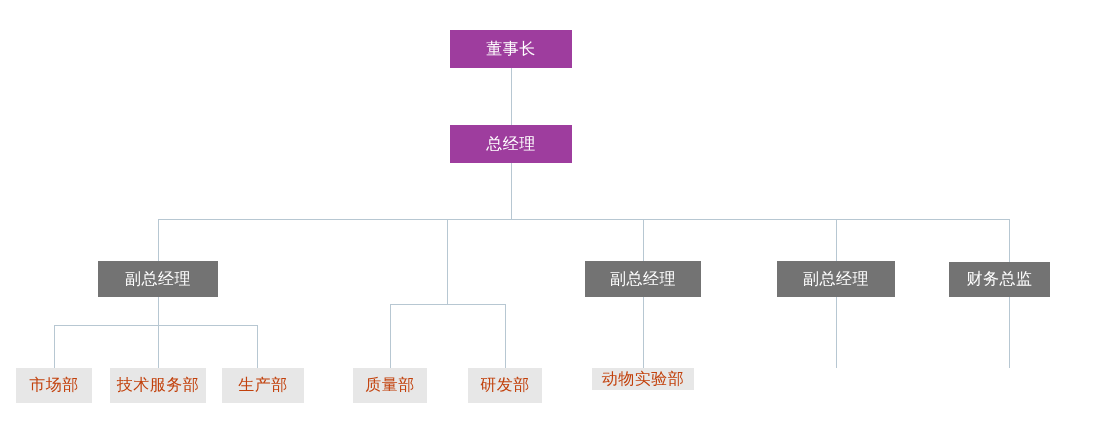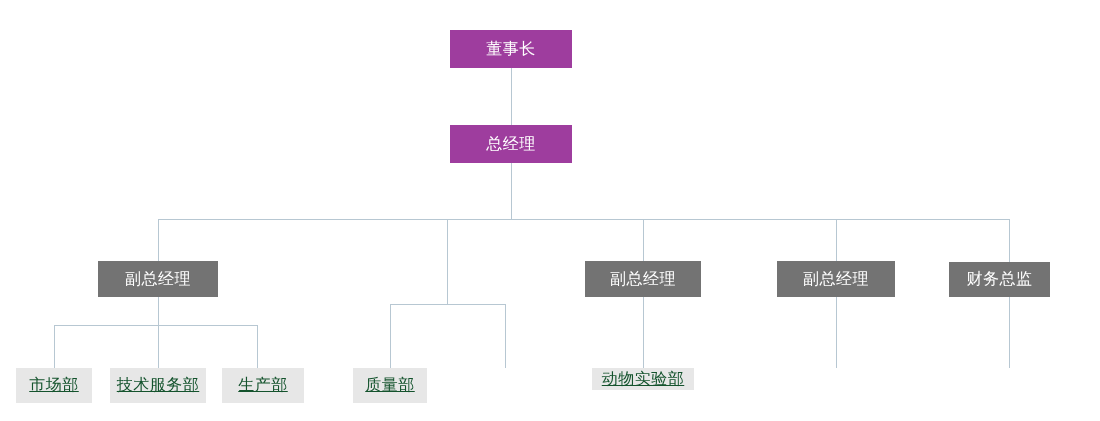--- a/index.html
+++ b/index.html
@@ -11,21 +11,21 @@
     overflow:hidden;
   }
   .node{
     position:absolute;
     display:flex;align-items:center;justify-content:center;
     font-size:16px;letter-spacing:0.5px;
     box-sizing:border-box;white-space:nowrap;
   }
   .node.primary{background:#9E3D9E;color:#ffffff;}
   .node.secondary{background:#737373;color:#ffffff;}
-  .node.leaf{background:#E7E7E7;color:#14532d;text-decoration:underline;}
+  .node.leaf{background:#E7E7E7;color:#c2410c;}
   .line{position:absolute;background:#B7C7D2;}
   .line.v{width:1px;}
   .line.h{height:1px;}
 </style>
 </head>
 <body>
 
 <div class="canvas">
 
   <div class="line v" style="left:511px;top:68px;height:57px"></div>
@@ -56,15 +56,16 @@
 
   <div class="node secondary" style="left:98px;top:261px;width:120px;height:36px">副总经理</div>
   <div class="node secondary" style="left:585px;top:261px;width:116px;height:36px">副总经理</div>
   <div class="node secondary" style="left:777px;top:261px;width:118px;height:36px">副总经理</div>
   <div class="node secondary" style="left:949px;top:262px;width:101px;height:35px">财务总监</div>
 
   <div class="node leaf" style="left:16px;top:368px;width:76px;height:35px">市场部</div>
   <div class="node leaf" style="left:110px;top:368px;width:96px;height:35px">技术服务部</div>
   <div class="node leaf" style="left:222px;top:368px;width:82px;height:35px">生产部</div>
   <div class="node leaf" style="left:353px;top:368px;width:74px;height:35px">质量部</div>
+  <div class="node leaf" style="left:468px;top:368px;width:74px;height:35px">研发部</div>
   <div class="node leaf" style="left:592px;top:368px;width:102px;height:22px">动物实验部</div>
 
 </div>
 
 </body></html>

